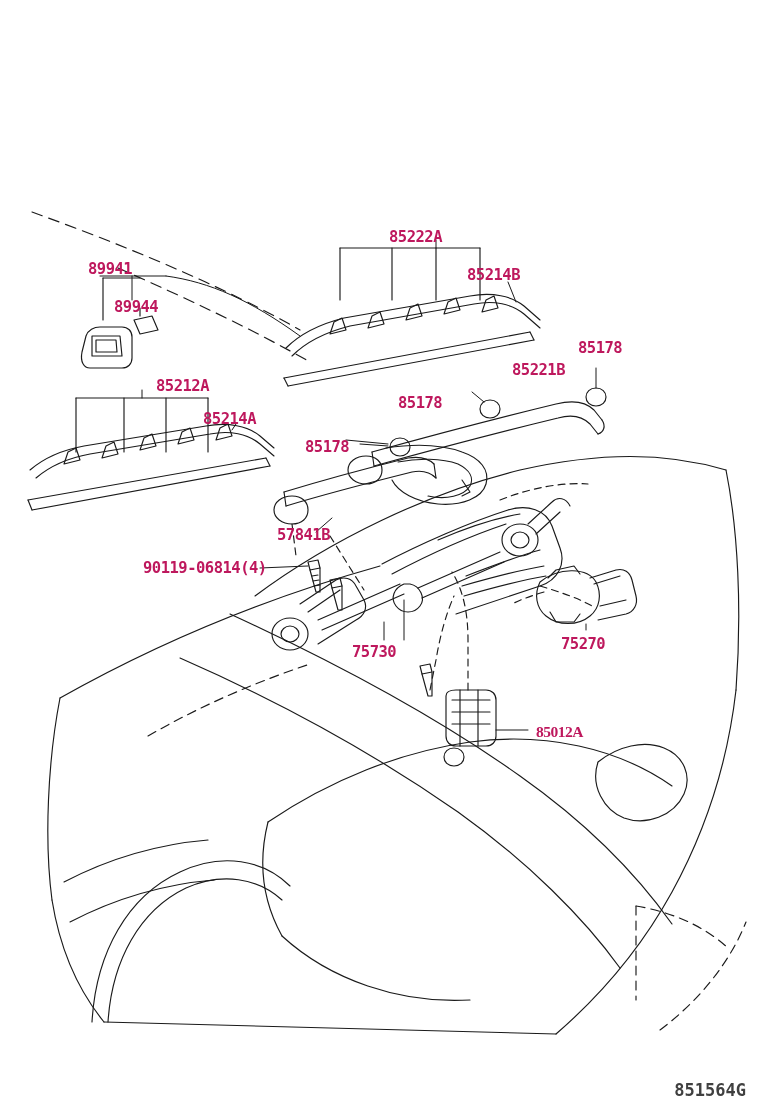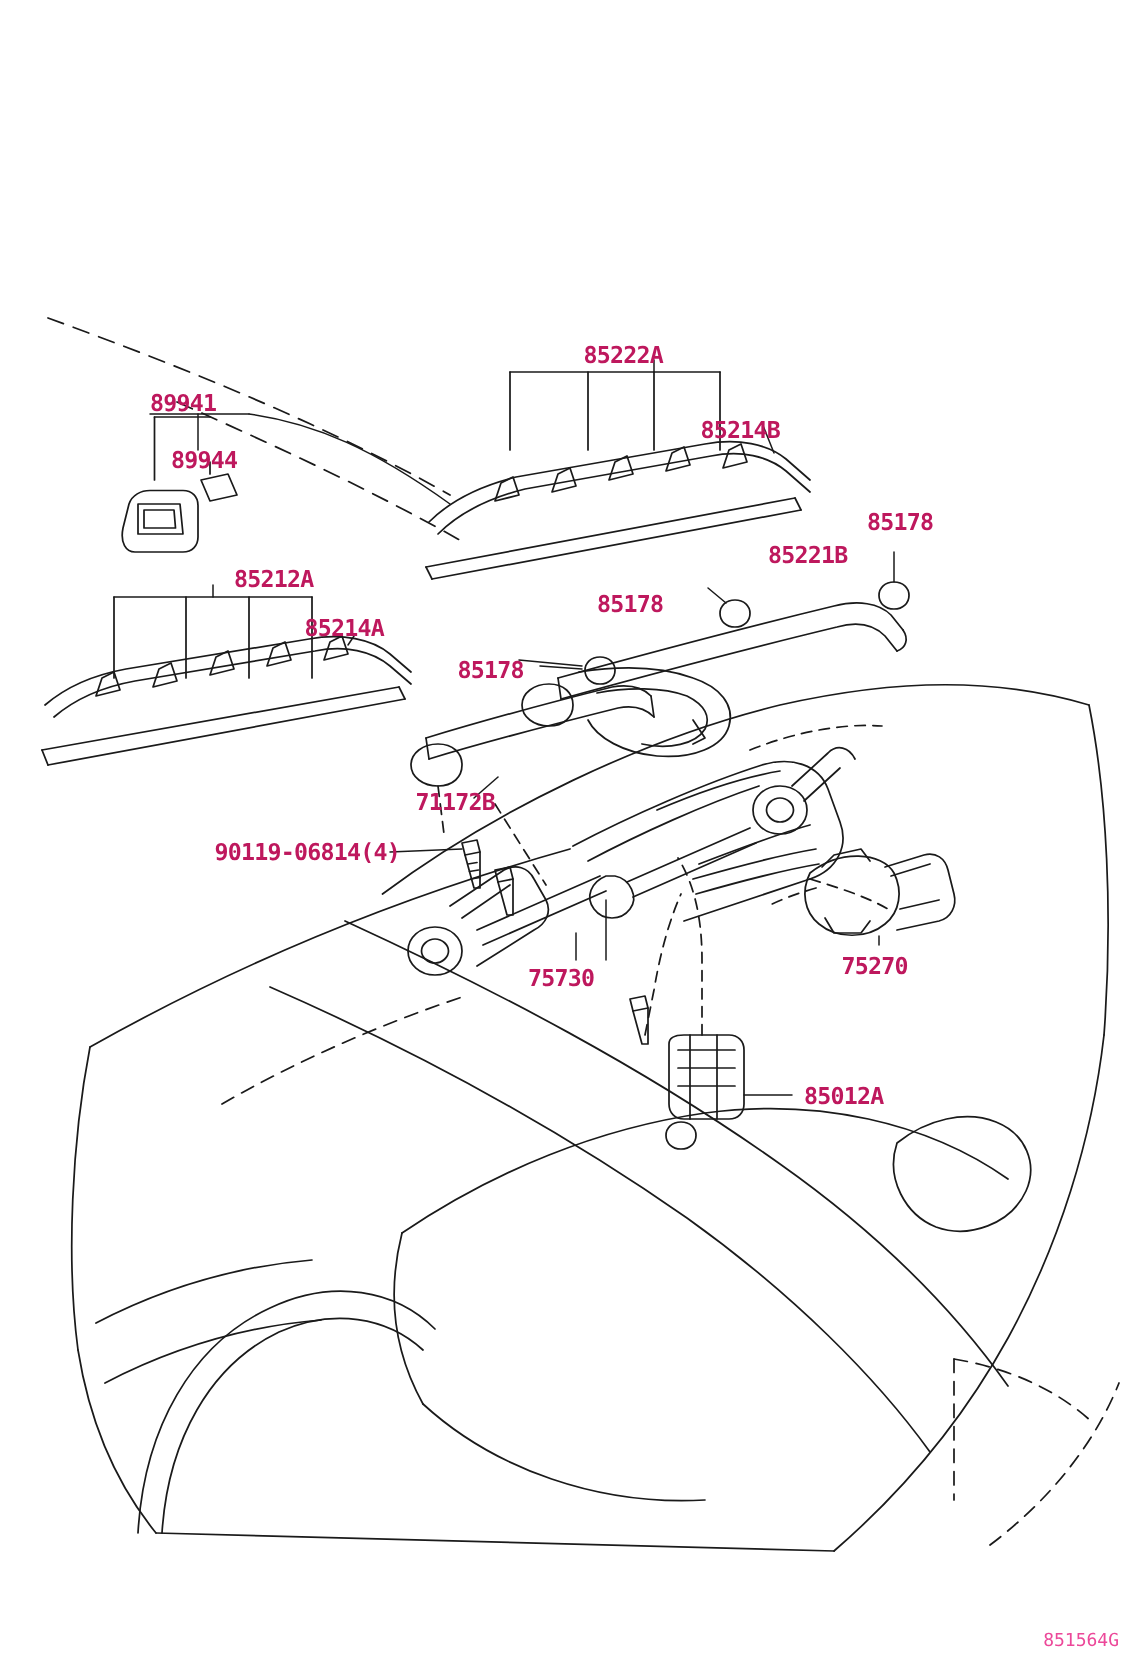--- a/index.html
+++ b/index.html
@@ -32,23 +32,23 @@
     letter-spacing: -0.5px;
     color: #be185d;
     white-space: nowrap;
     line-height: 1;
   }
   .corner-code {
     position: absolute;
     right: 14px;
     bottom: 12px;
     font-family: "DejaVu Sans Mono", monospace;
-    font-size: 12px;
-    font-weight: normal;
-    color: #ec4899;
+    font-size: 17px;
+    font-weight: bold;
+    color: #404040;
     letter-spacing: 0px;
   }
 </style>
 </head>
 <body>
 
 <div id="sheet">
 
   <svg id="artwork" viewBox="0 0 760 1112">
     <g fill="none" stroke="#1a1a1a" stroke-width="1.15" stroke-linecap="round" stroke-linejoin="round">
@@ -257,30 +257,30 @@
       </g>
 
       <g stroke-width="1">
         <path d="M346 440 L 388 444"></path>
         <path d="M316 532 L 332 518"></path>
         <path d="M404 640 L 404 600"></path>
       </g>
     </g>
   </svg>
 
-  <div class="lbl" style="left:88px; top:262px;margin-left:12px;">89941</div>
+  <div class="lbl" style="left:88px; top:262px;">89941</div>
   <div class="lbl" style="left:114px; top:300px;">89944</div>
   <div class="lbl" style="left:389px; top:230px;">85222A</div>
-  <div class="lbl" style="left:467px; top:280px;text-align:right;">85214B</div>
+  <div class="lbl" style="left:467px; top:268px;text-align:right;">85214B</div>
   <div class="lbl" style="left:578px; top:341px;">85178</div>
   <div class="lbl" style="left:512px; top:363px;">85221B</div>
   <div class="lbl" style="left:398px; top:396px;">85178</div>
   <div class="lbl" style="left:128px; top:379px;margin-left:28px;">85212A</div>
   <div class="lbl" style="left:203px; top:412px;">85214A</div>
   <div class="lbl" style="left:305px; top:440px;">85178</div>
-  <div class="lbl" style="left:277px; top:528px;">71172B</div>
+  <div class="lbl" style="left:277px; top:528px;">57841B</div>
   <div class="lbl" style="left:143px; top:561px;">90119-06814(4)</div>
   <div class="lbl" style="left:352px; top:645px;">75730</div>
   <div class="lbl" style="left:561px; top:637px;">75270</div>
-  <div class="lbl" style="left:536px; top:724px;">85012A</div>
+  <div class="lbl" style="left:536px; top:724px;font-family:Liberation Serif, serif;">85012A</div>
 
   <div class="corner-code">851564G</div>
 </div>
 
 </body></html>

